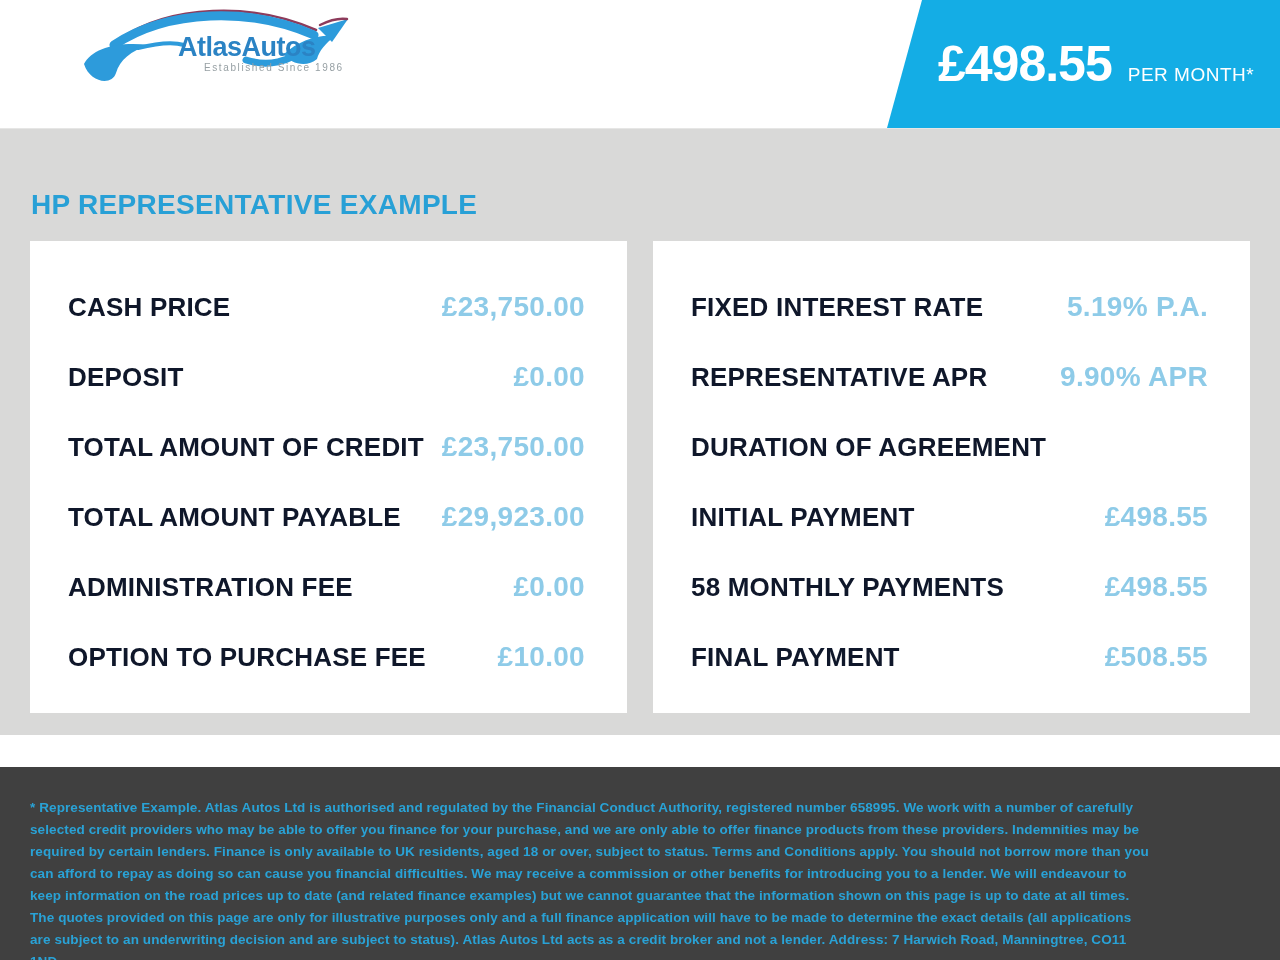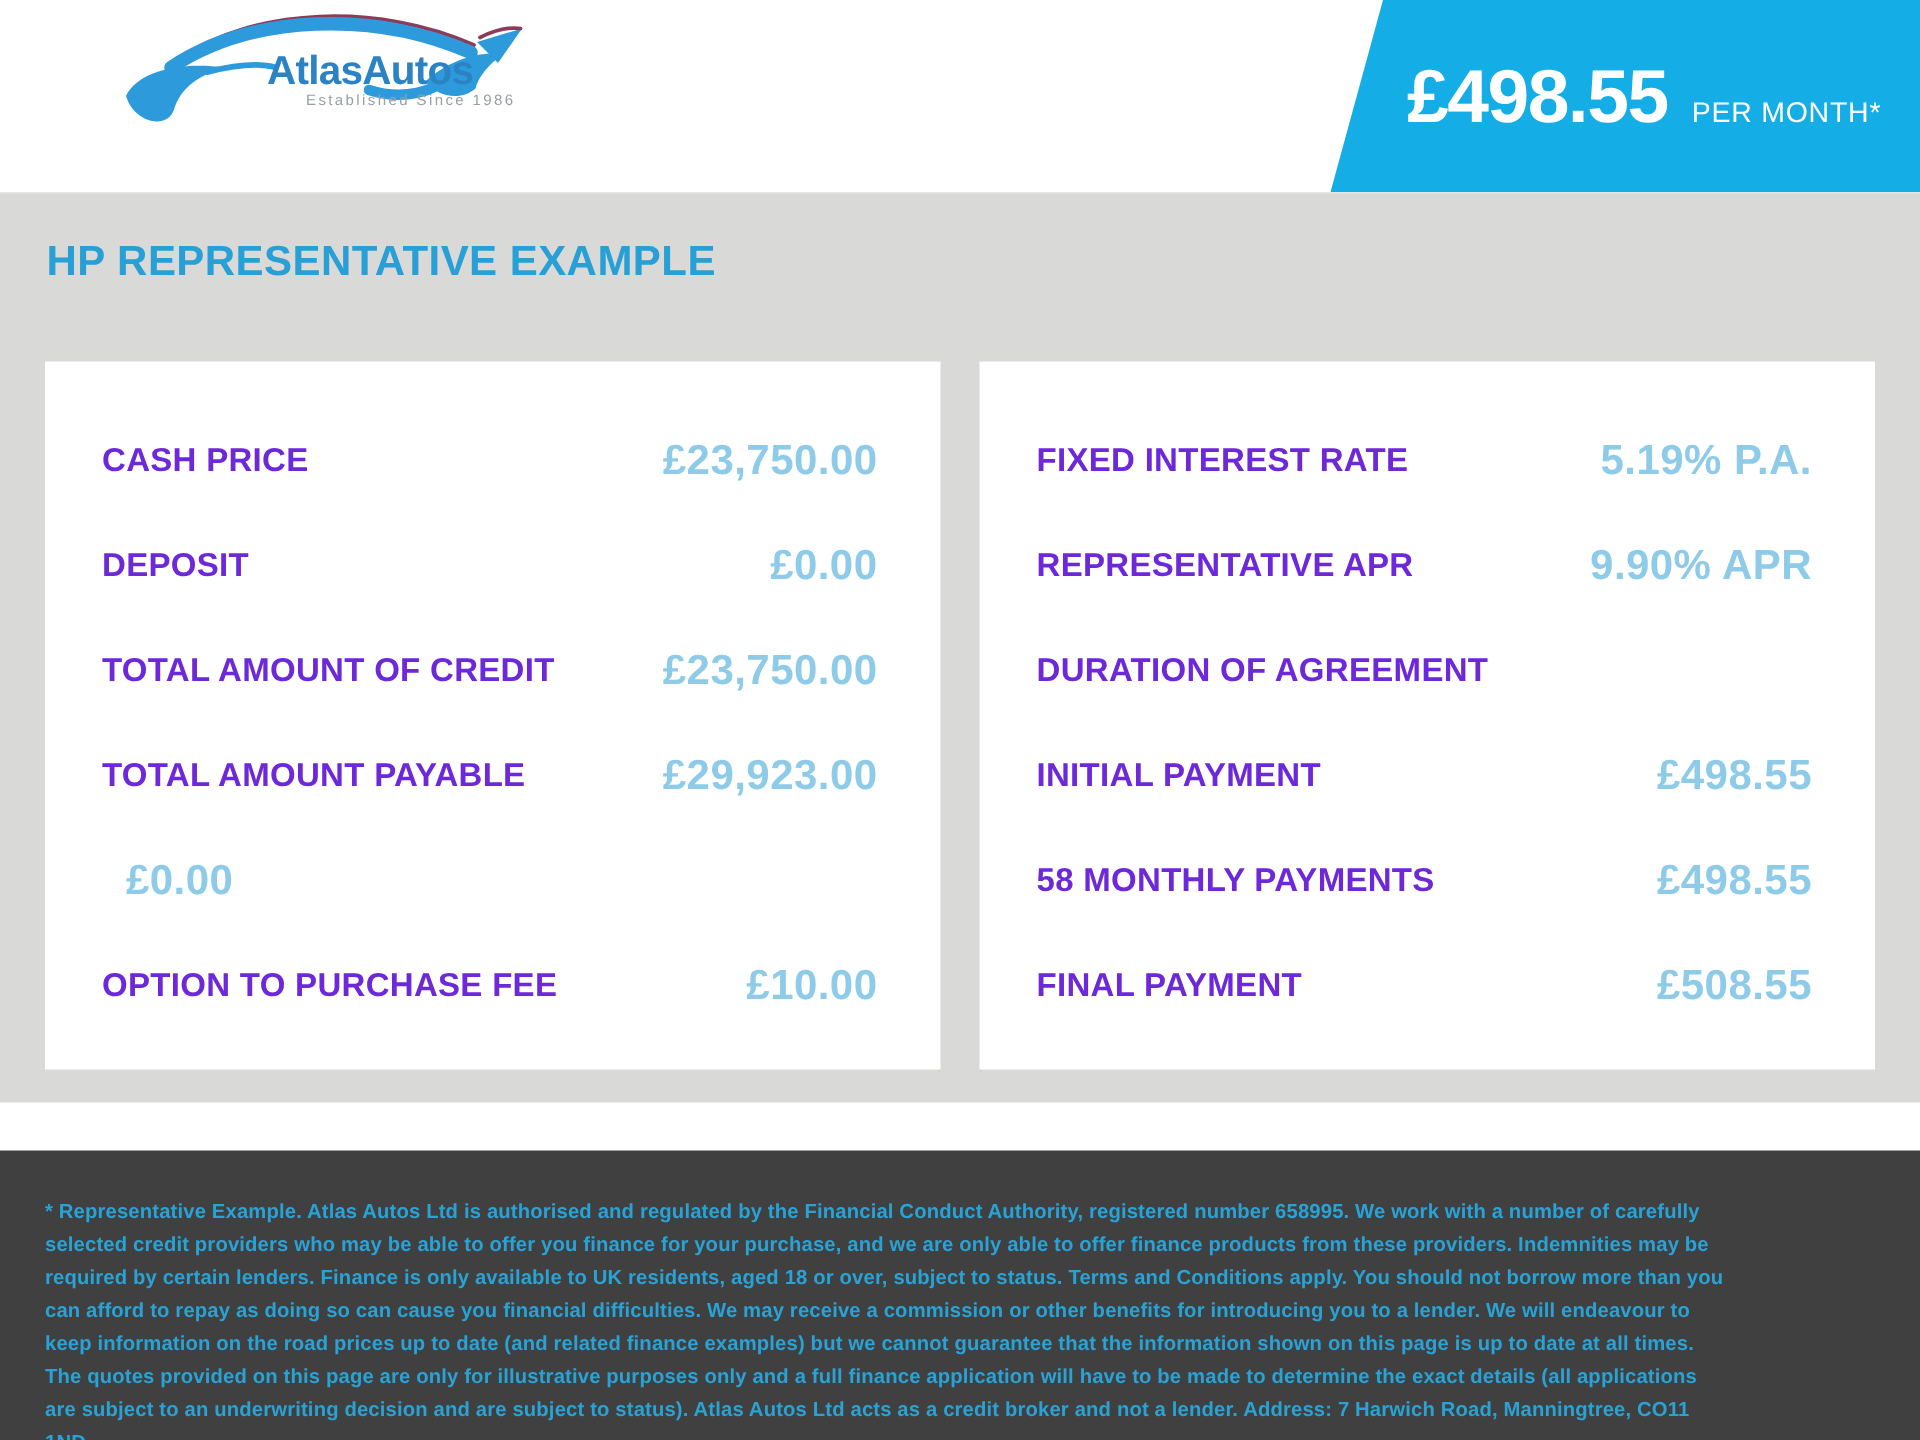--- a/index.html
+++ b/index.html
@@ -86,21 +86,21 @@
   .main {
     width: 1280px;
     height: 607px;
     background: #d9d9d8;
     border-top: 1px solid #e6e6e5;
     position: relative;
   }
   .page-title {
     position: absolute;
     left: 31px;
-    top: 29px;
+    top: 60px;
     font-size: 28px;
     font-weight: bold;
     color: #28a0d6;
     letter-spacing: 0.3px;
     text-align: center;
   }
   .panels {
     position: absolute;
     left: 30px;
     top: 112px;
@@ -114,23 +114,23 @@
     height: 472px;
     padding: 31px 42px 0 38px;
   }
   .finance-row {
     height: 70px;
     display: flex;
     align-items: center;
     justify-content: space-between;
   }
   .row-label {
-    font-size: 22px;
-    font-weight: bold;
-    color: #6d28d9;
+    font-size: 26px;
+    font-weight: bold;
+    color: #0f172a;
     letter-spacing: 0.2px;
     white-space: nowrap;
   }
   .row-value {
     font-size: 28px;
     font-weight: bold;
     color: #8ecbe8;
     letter-spacing: 0.3px;
     white-space: nowrap;
     margin-left: 16px;
@@ -204,20 +204,21 @@
         </div>
         <div class="finance-row">
           <span class="row-label">TOTAL AMOUNT OF CREDIT</span>
           <span class="row-value">£23,750.00</span>
         </div>
         <div class="finance-row">
           <span class="row-label">TOTAL AMOUNT PAYABLE</span>
           <span class="row-value">£29,923.00</span>
         </div>
         <div class="finance-row">
+          <span class="row-label">ADMINISTRATION FEE</span>
           <span class="row-value">£0.00</span>
         </div>
         <div class="finance-row">
           <span class="row-label">OPTION TO PURCHASE FEE</span>
           <span class="row-value">£10.00</span>
         </div>
       </section>
 
       <section class="panel">
         <div class="finance-row">

